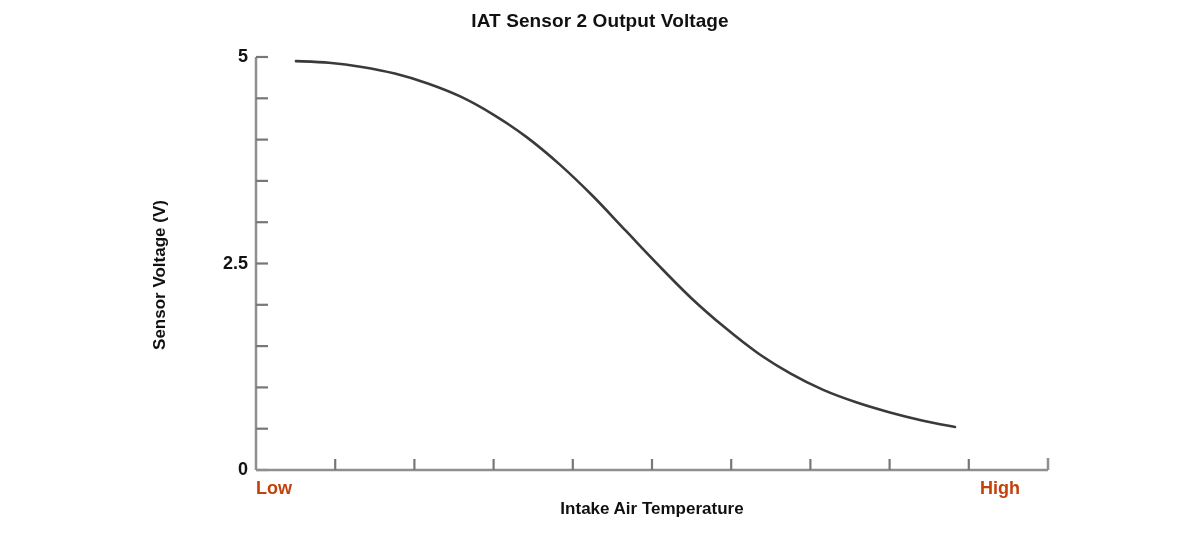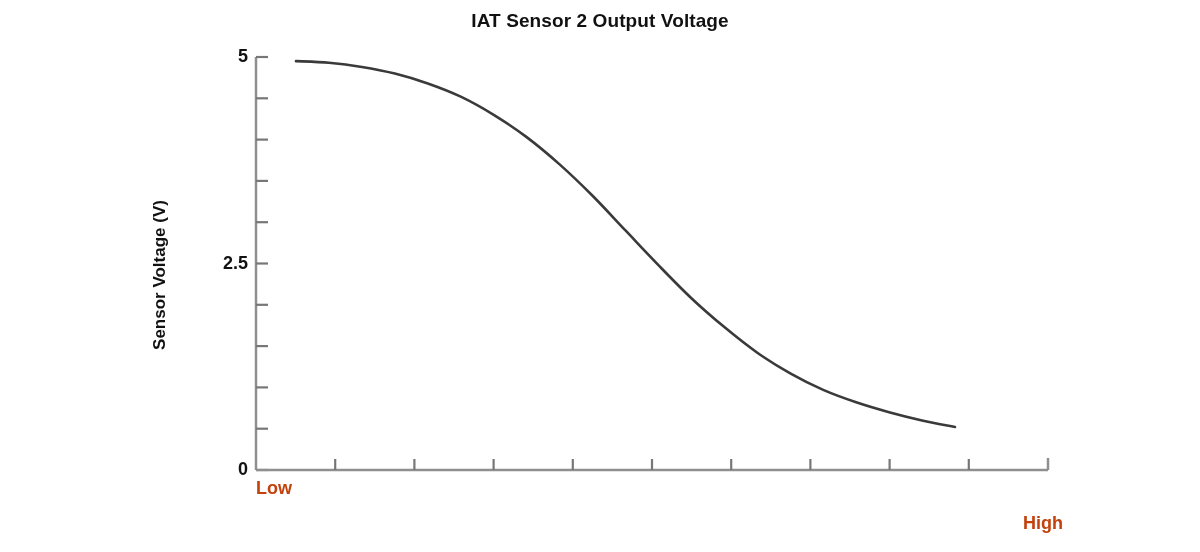--- a/index.html
+++ b/index.html
@@ -83,21 +83,21 @@
 
   .x-end-label {
     position: absolute;
     top: 478px;
     font-size: 18px;
     font-weight: bold;
     color: #c2410c;
     white-space: nowrap;
   }
   .x-end-label.low  { left: 256px; }
-  .x-end-label.high { left: 1013px; text-align: right; width: 50px; margin-top: 35px; }
+  .x-end-label.high { left: 970px; text-align: right; width: 50px; }
 
   svg.plot {
     position: absolute;
     left: 0;
     top: 0;
     width: 1200px;
     height: 552px;
   }
 </style>
 </head>
@@ -112,20 +112,21 @@
   <div class="y-labels-col">
     <div class="y-tick-label" style="top: 47px;">5</div>
     <div class="y-tick-label" style="top: 254px;">2.5</div>
     <div class="y-tick-label" style="top: 460px;">0</div>
   </div>
 
   <div class="x-end-label low">Low</div>
 
   <div class="x-end-label high">High</div>
 
+  <div class="x-axis-title">Intake Air Temperature</div>
 
   <svg class="plot" viewBox="0 0 1200 552">
     <g>
       <line id="y-axis-line" x1="256" y1="57" x2="256" y2="470" stroke="#8f8f8f" stroke-width="2.5"></line>
       <g id="y-ticks">
           <line x1="256" x2="268" y1="470" y2="470" stroke="#777777" stroke-width="2.2"></line>
           <line x1="256" x2="268" y1="428.7" y2="428.7" stroke="#777777" stroke-width="2.2"></line>
           <line x1="256" x2="268" y1="387.4" y2="387.4" stroke="#777777" stroke-width="2.2"></line>
           <line x1="256" x2="268" y1="346.1" y2="346.1" stroke="#777777" stroke-width="2.2"></line>
           <line x1="256" x2="268" y1="304.79999999999995" y2="304.79999999999995" stroke="#777777" stroke-width="2.2"></line>

